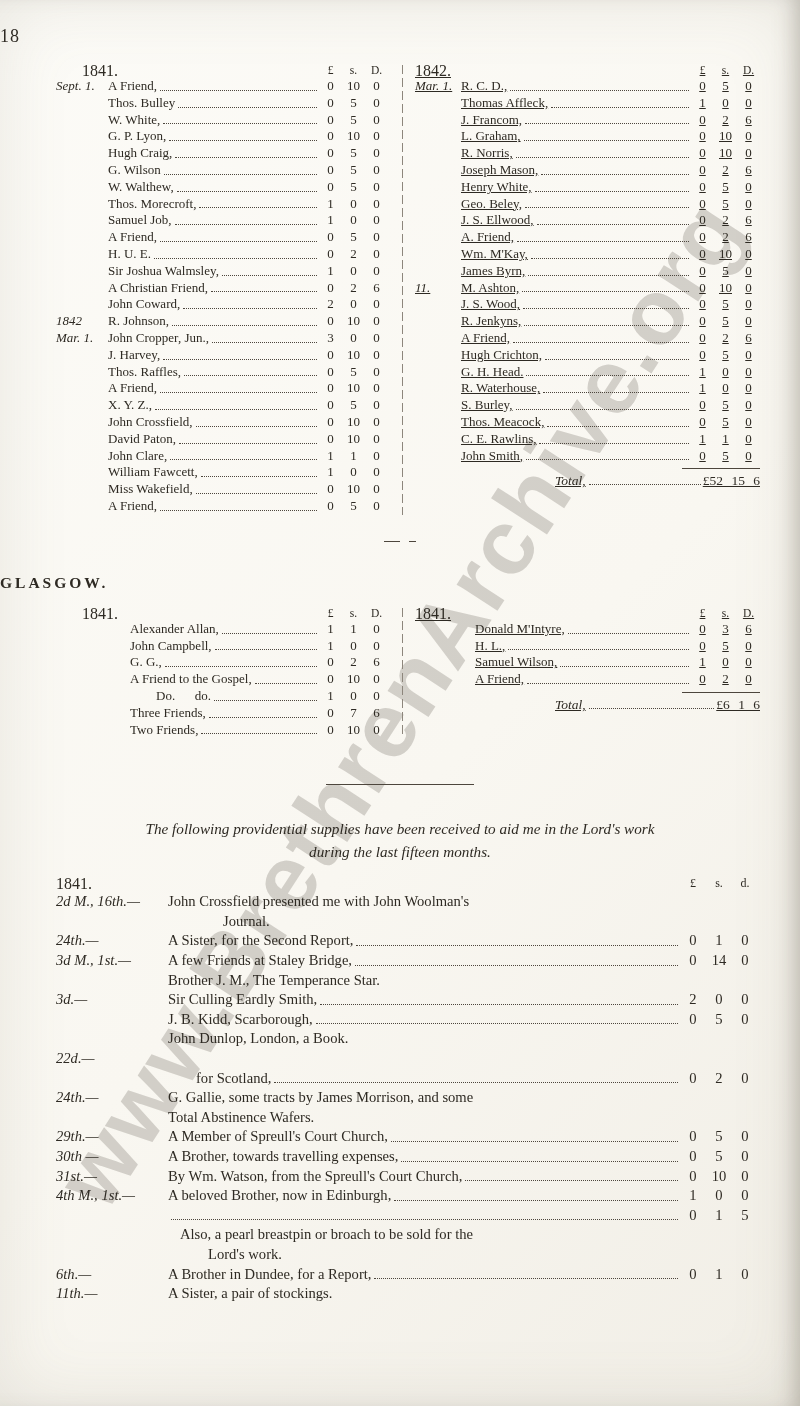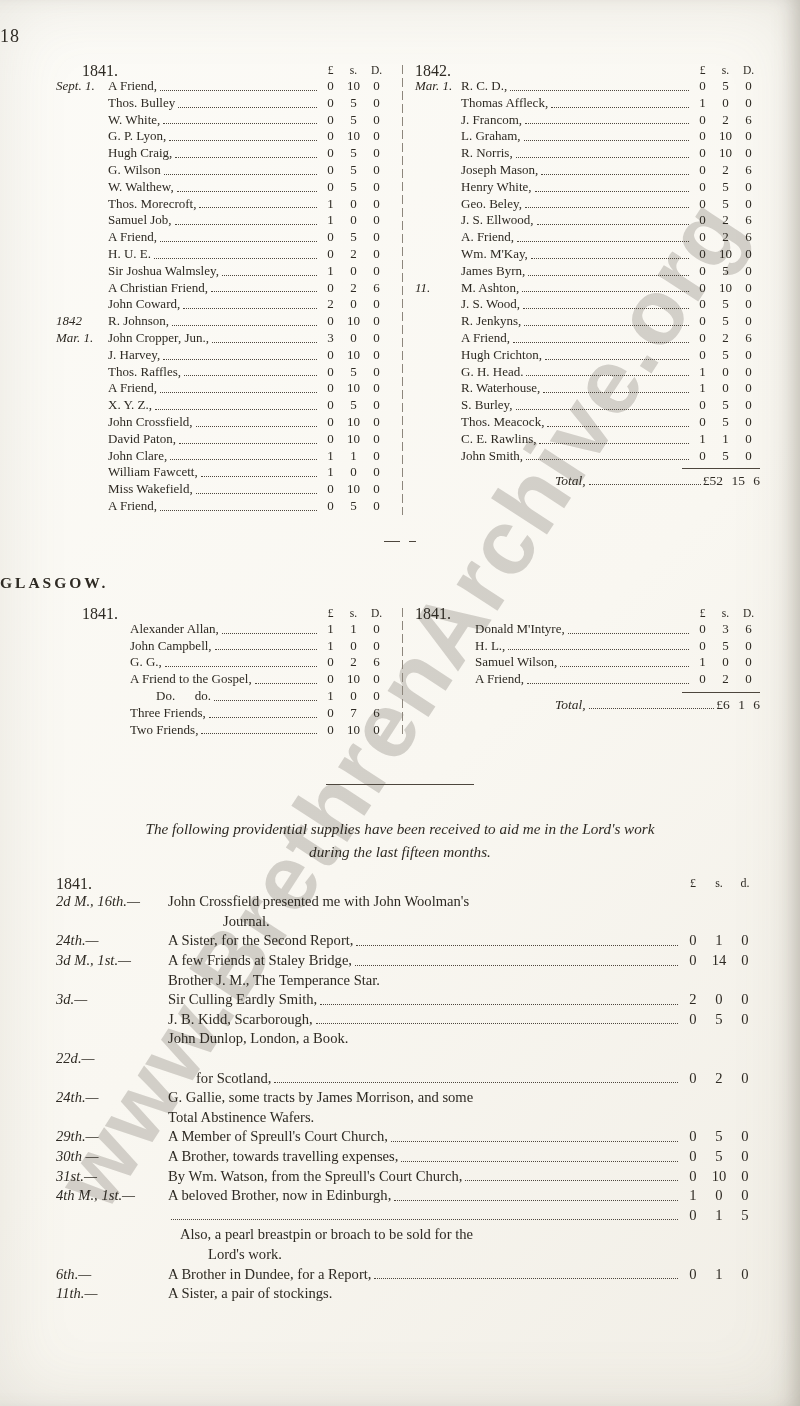--- a/index.html
+++ b/index.html
@@ -31,21 +31,21 @@
 
   .pagenum { text-align: left; padding-top: 26px; font-size: 18px; letter-spacing: 1px; }
 
   
   .twocol { display: flex; align-items: stretch; margin: 16px 40px 0 56px; }
   .colL { width: 332px; flex: none; }
   .vrule {
     width: 1px; flex: none; margin: 2px 12px 0 14px;
     background: repeating-linear-gradient(180deg, #8d867c 0px, #8d867c 9px, rgba(0,0,0,0) 9px, rgba(0,0,0,0) 13px);
   }
-  .colR { flex: 1; min-width: 0; }
+  .colR { flex: 1; min-width: 0; text-decoration: underline; }
 
   .mhead { display: flex; align-items: flex-end; line-height: 15px; }
   .year { font-size: 16px; }
   .colL .year { padding-left: 26px; }
   .sp { flex: 1; }
   .a { flex: none; width: 23px; text-align: center; font-size: 13px; }
   .mhead .a { font-size: 11.5px; }
 
   .drow { display: flex; align-items: flex-end; line-height: 16.8px; font-size: 13px; white-space: nowrap; }
   .ddate { flex: none; width: 52px; font-style: italic; }

